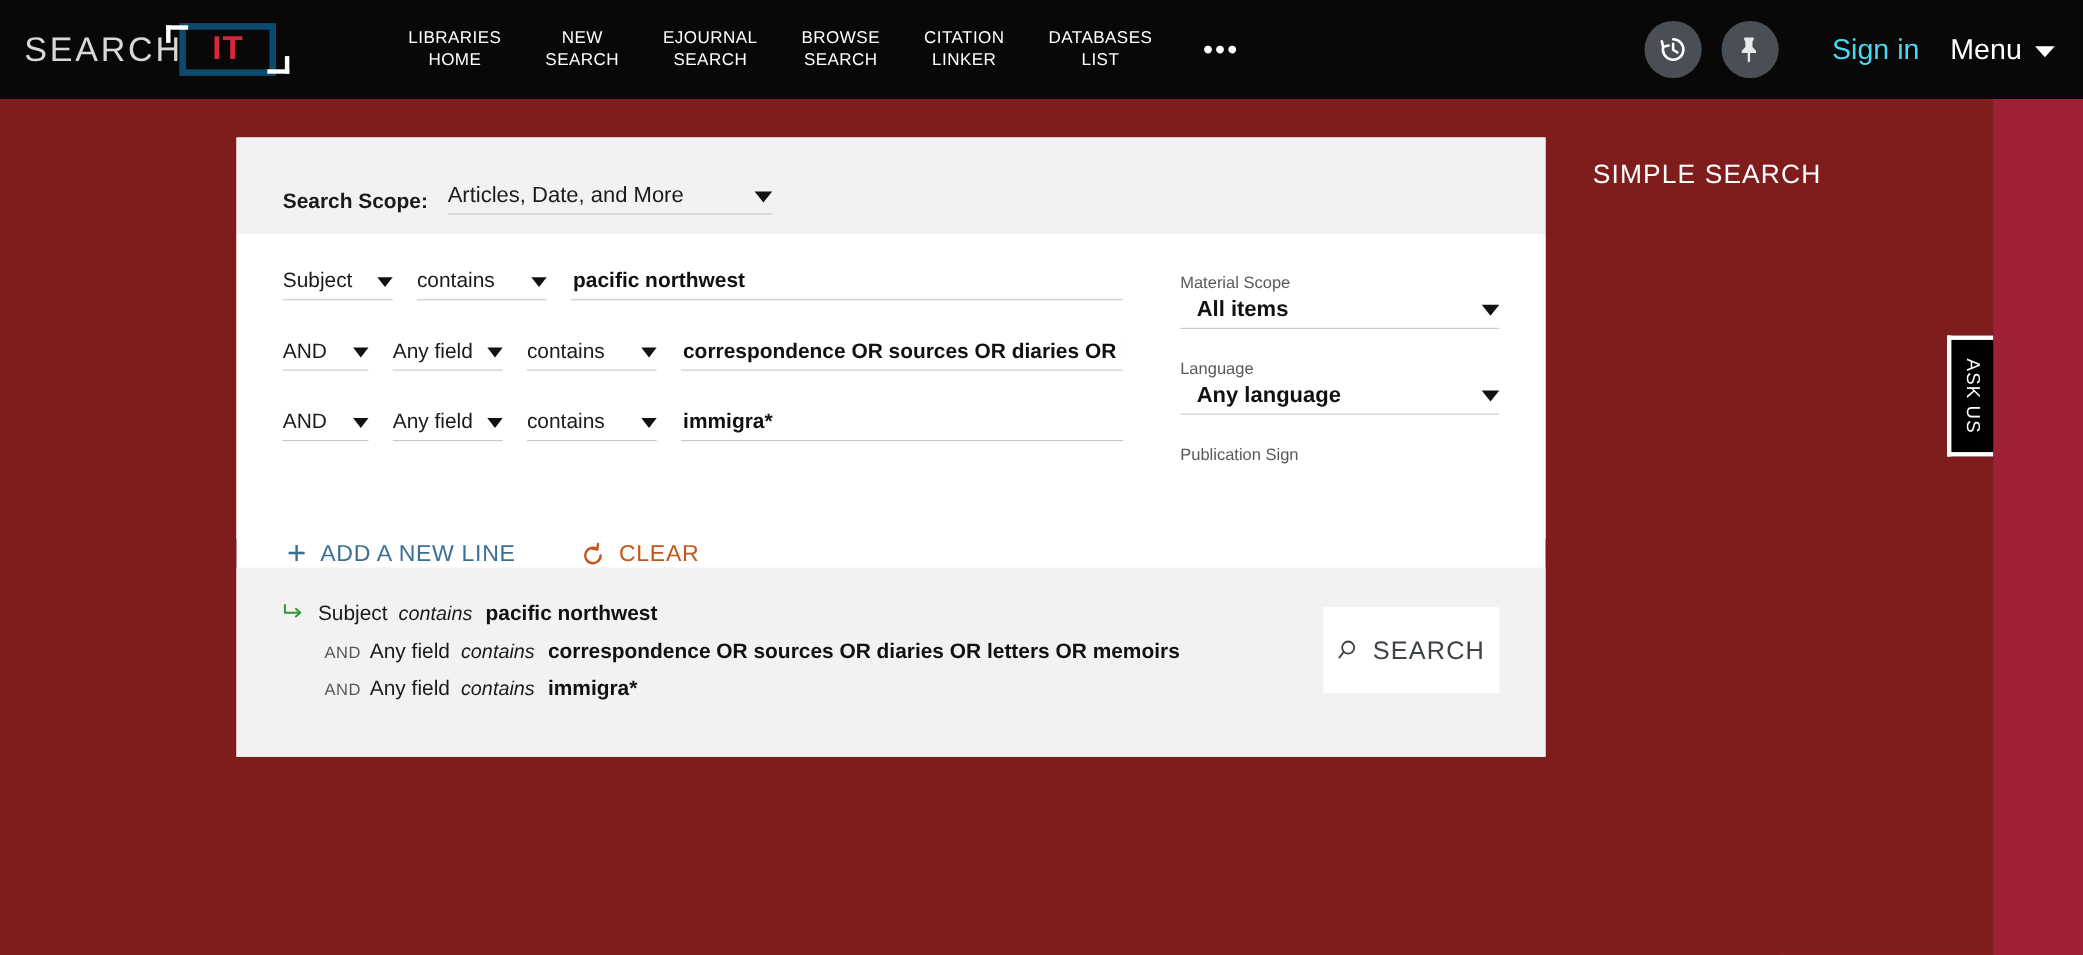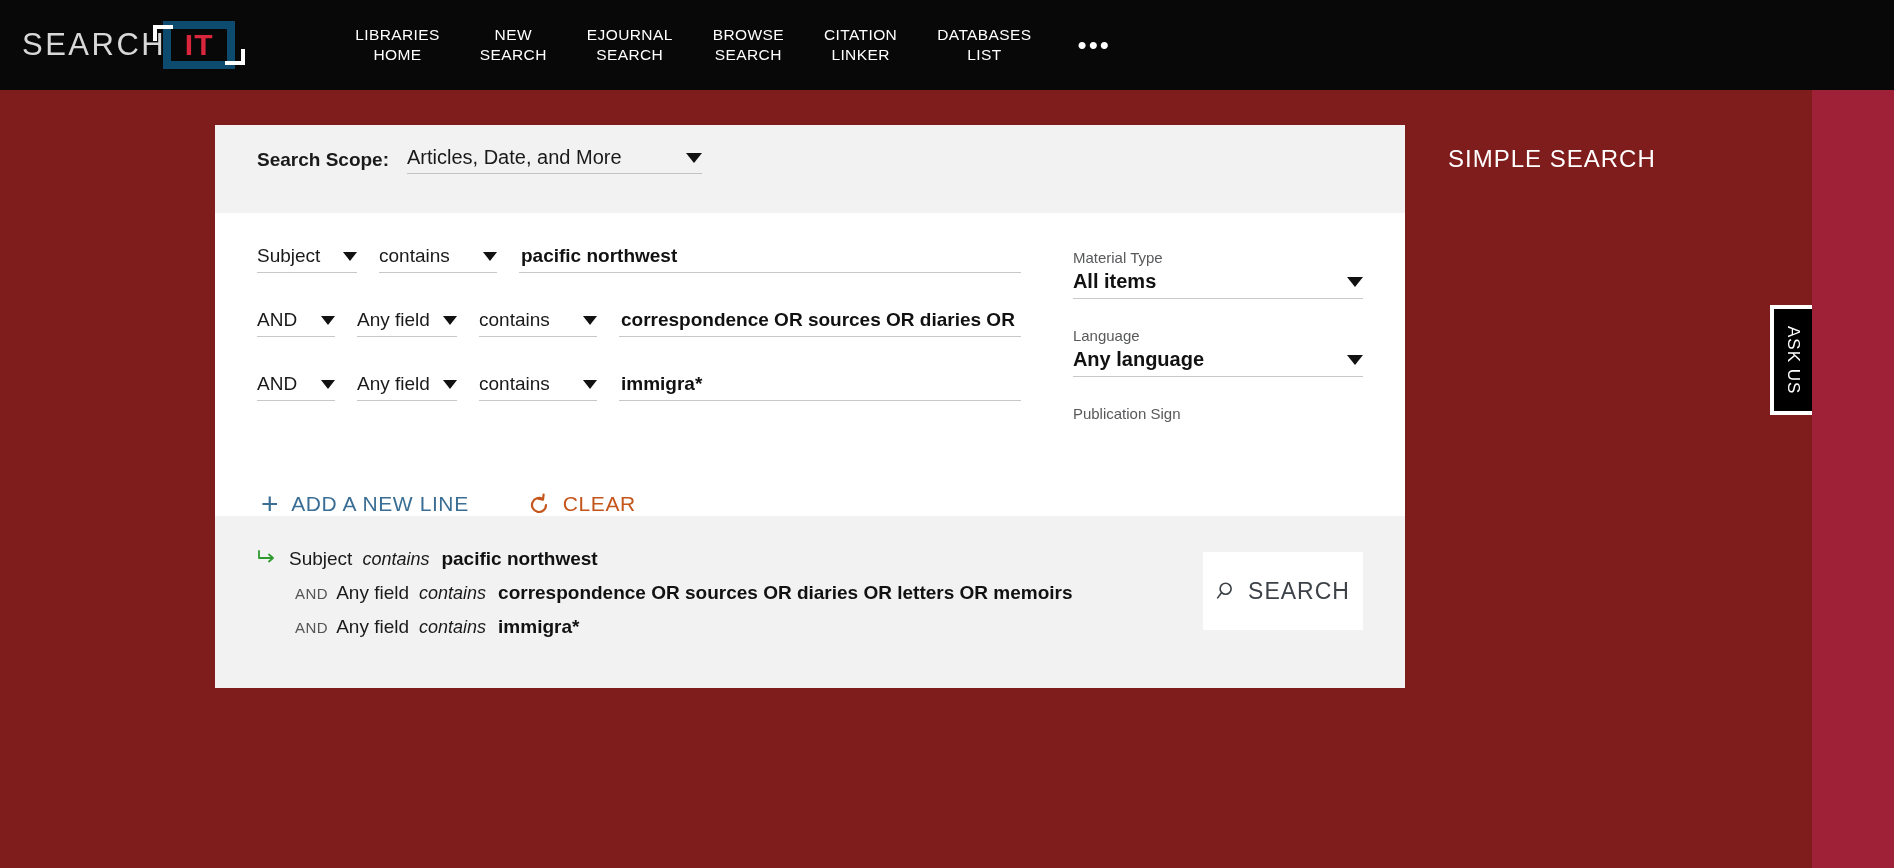--- a/index.html
+++ b/index.html
@@ -26,22 +26,22 @@
   .logo-word {
     color: #d8d8d8;
     font-size: 31px;
     letter-spacing: 2.5px;
     font-weight: 400;
     font-family: "Liberation Sans", sans-serif;
   }
   .logo-box {
     position: relative;
     margin-left: -3px;
-    width: 72px; height: 48px;
-    border: 8px solid #0c4a6e;
+    width: 88px; height: 48px;
+    border: 6px solid #0c4a6e;
     display: flex; align-items: center; justify-content: center;
   }
   .logo-box .bar-t {
     position: absolute; top: -4px; left: -18px;
     width: 20px; height: 4px; background: #ffffff;
   }
   .logo-box .bar-b {
     position: absolute; bottom: -4px; right: -18px;
     width: 20px; height: 4px; background: #ffffff;
   }
@@ -125,21 +125,21 @@
 
   .panel {
     position: absolute;
     left: 215px; top: 35px;
     width: 1190px;
     background: #ffffff;
   }
   .scope-bar {
     background: #f2f2f2;
     height: 88px;
-    display: flex; align-items: center;
+    display: flex; align-items: flex-end;
     padding: 0 0 18px 42px;
   }
   .scope-label {
     font-size: 19px; font-weight: 700; color: #1a1a1a;
     margin-right: 18px;
   }
   .scope-select {
     display: flex; align-items: center;
     border-bottom: 1px solid #c4c4c4;
     padding-bottom: 4px;
@@ -206,21 +206,21 @@
   .facet-label {
     font-size: 15px; color: #58595b;
     margin-bottom: 4px;
   }
   .facet-row {
     display: flex; align-items: center;
     border-bottom: 1px solid #c8c8c8;
     padding-bottom: 5px;
   }
   .facet-value {
-    font-size: 20px; font-weight: 700; color: #111111;
+    font-size: 20px; font-weight: 700; color: #111111; margin-left: 15px;
   }
 
   .actions {
     display: flex; align-items: center;
     padding: 2px 0 0 46px;
   }
   .act {
     display: flex; align-items: center;
     cursor: pointer;
     margin-right: 58px;
@@ -320,20 +320,39 @@
 SEARCH</div>
     <div class="nav-item">BROWSE
 SEARCH</div>
     <div class="nav-item">CITATION
 LINKER</div>
     <div class="nav-item">DATABASES
 LIST</div>
     <div class="nav-more">•••</div>
   </nav>
 
+  <div class="header-right">
+    <div class="circle-btn">
+      <svg width="28" height="28" viewBox="0 0 24 24">
+        <path d="M12 4a8 8 0 1 1-7.6 5.6" fill="none" stroke="#ffffff" stroke-width="2" stroke-linecap="round"></path>
+        <polyline points="3.2,5.6 4.2,9.9 8.5,8.9" fill="none" stroke="#ffffff" stroke-width="2" stroke-linecap="round" stroke-linejoin="round"></polyline>
+        <path d="M12 7.6v4.6l3.3 2" fill="none" stroke="#ffffff" stroke-width="2" stroke-linecap="round"></path>
+      </svg>
+    </div>
+    <div class="circle-btn">
+      <svg width="26" height="26" viewBox="0 0 24 24">
+        <path d="M9 2h6v2l-1 1v5l3 3v2h-5v7l-1 1-1-1v-7H5v-2l3-3V5L7 4V2z" fill="#e8e8e8"></path>
+      </svg>
+    </div>
+    <div class="signin">Sign in</div>
+    <div class="menu-wrap">
+      <span>Menu</span>
+      <span class="caret-white"></span>
+    </div>
+  </div>
 </div>
 
 <div class="body-area">
 
   <div class="simple-search">SIMPLE SEARCH</div>
 
   <div class="ask-us">
     <span>ASK US</span>
   </div>
 
@@ -392,21 +411,21 @@
             <span class="sel-text">contains</span>
             <span class="caret-sm"></span>
           </div>
           <input class="qinput" type="text" value="immigra*" style="">
         </div>
 
       </div>
 
       <div class="facets">
         <div class="facet">
-          <div class="facet-label">Material Type</div>
+          <div class="facet-label">Material Scope</div>
           <div class="facet-row">
             <span class="facet-value">All items</span>
             <span class="caret-dark"></span>
           </div>
         </div>
         <div class="facet">
           <div class="facet-label">Language</div>
           <div class="facet-row">
             <span class="facet-value">Any language</span>
             <span class="caret-dark"></span>

